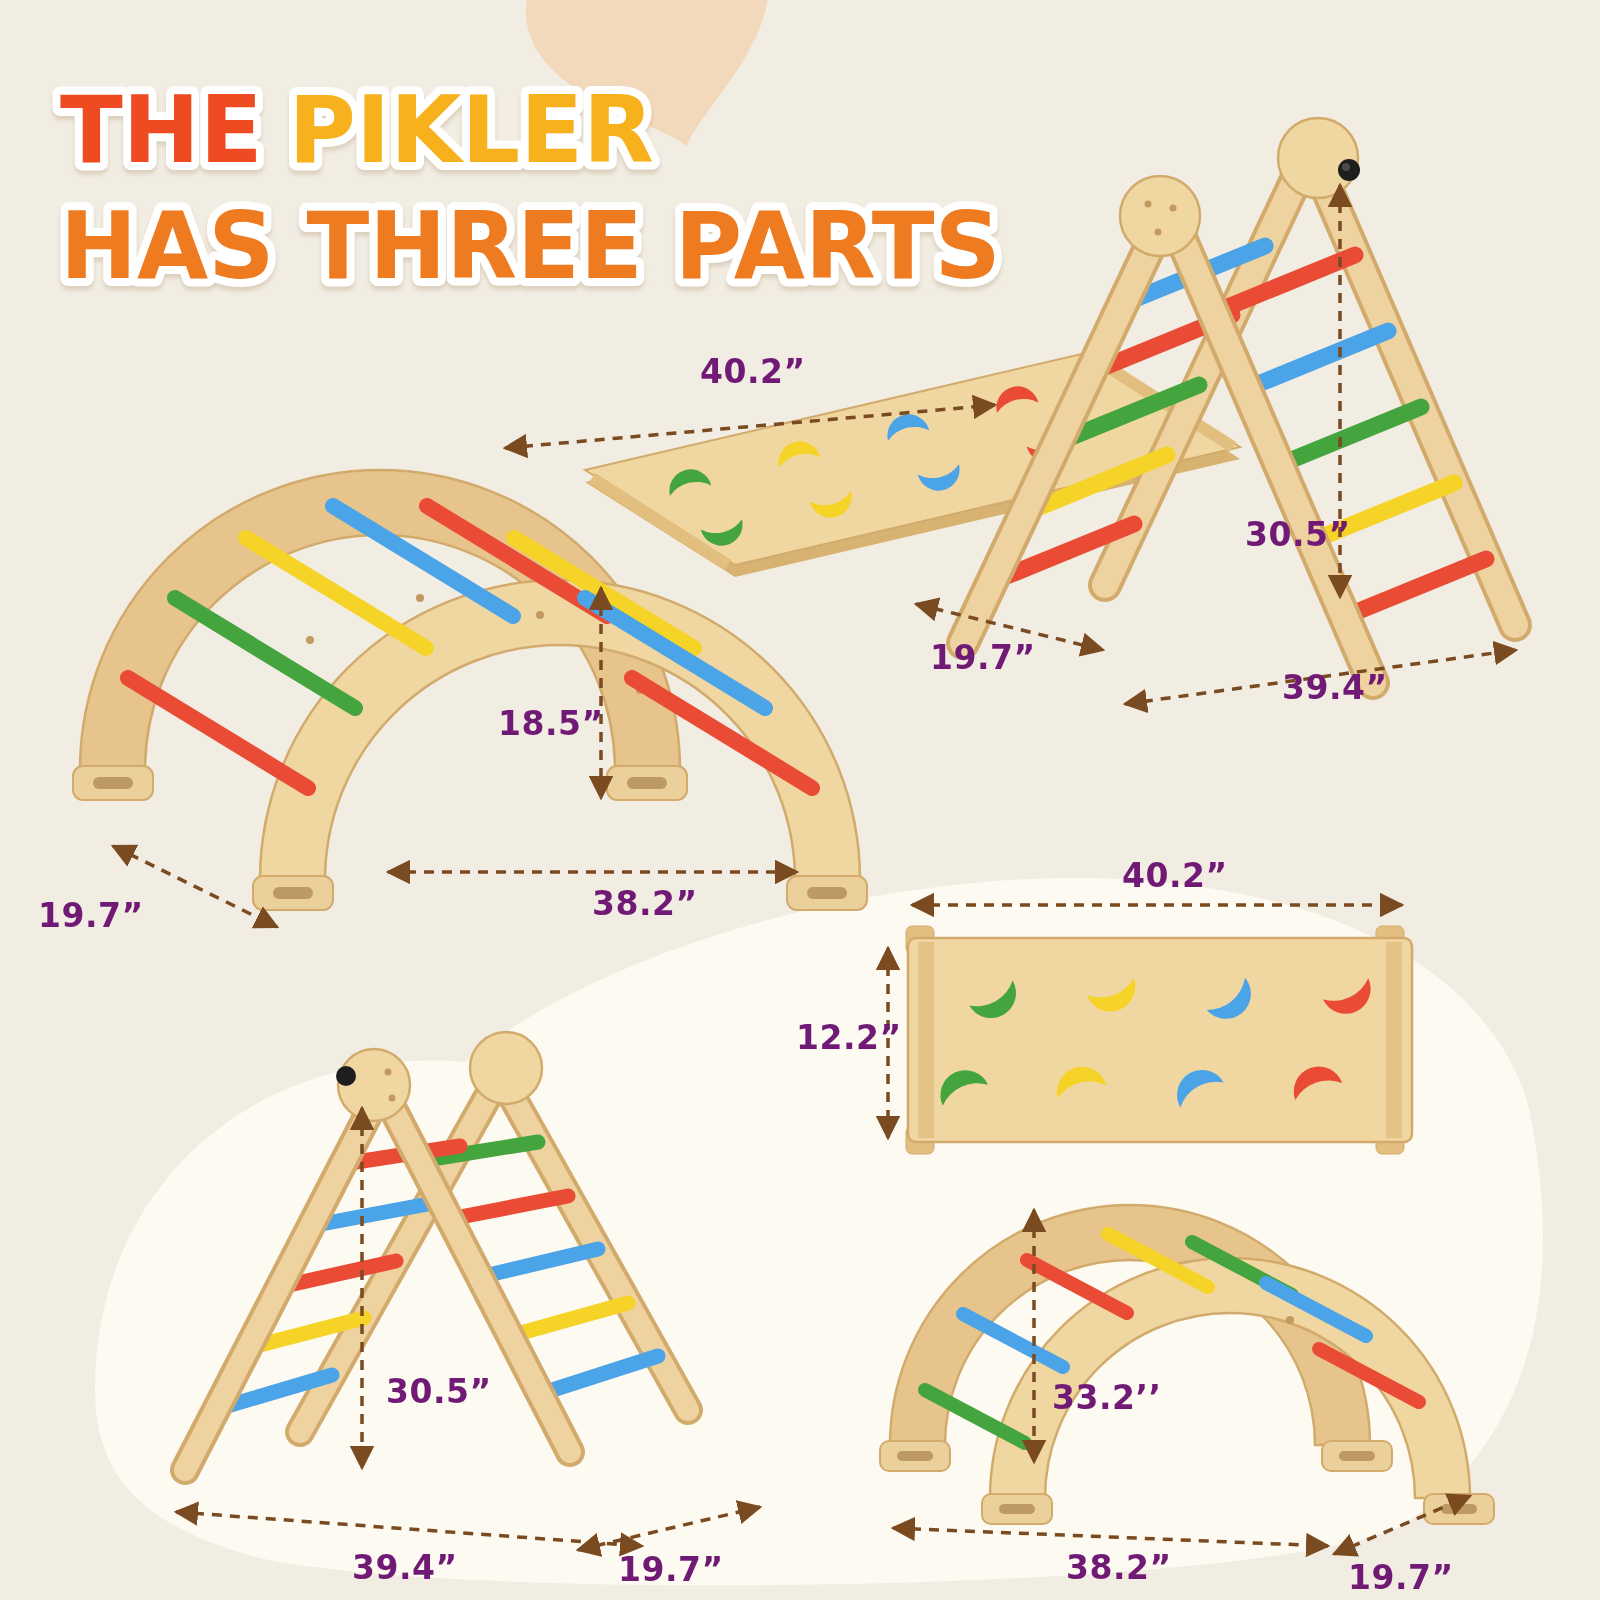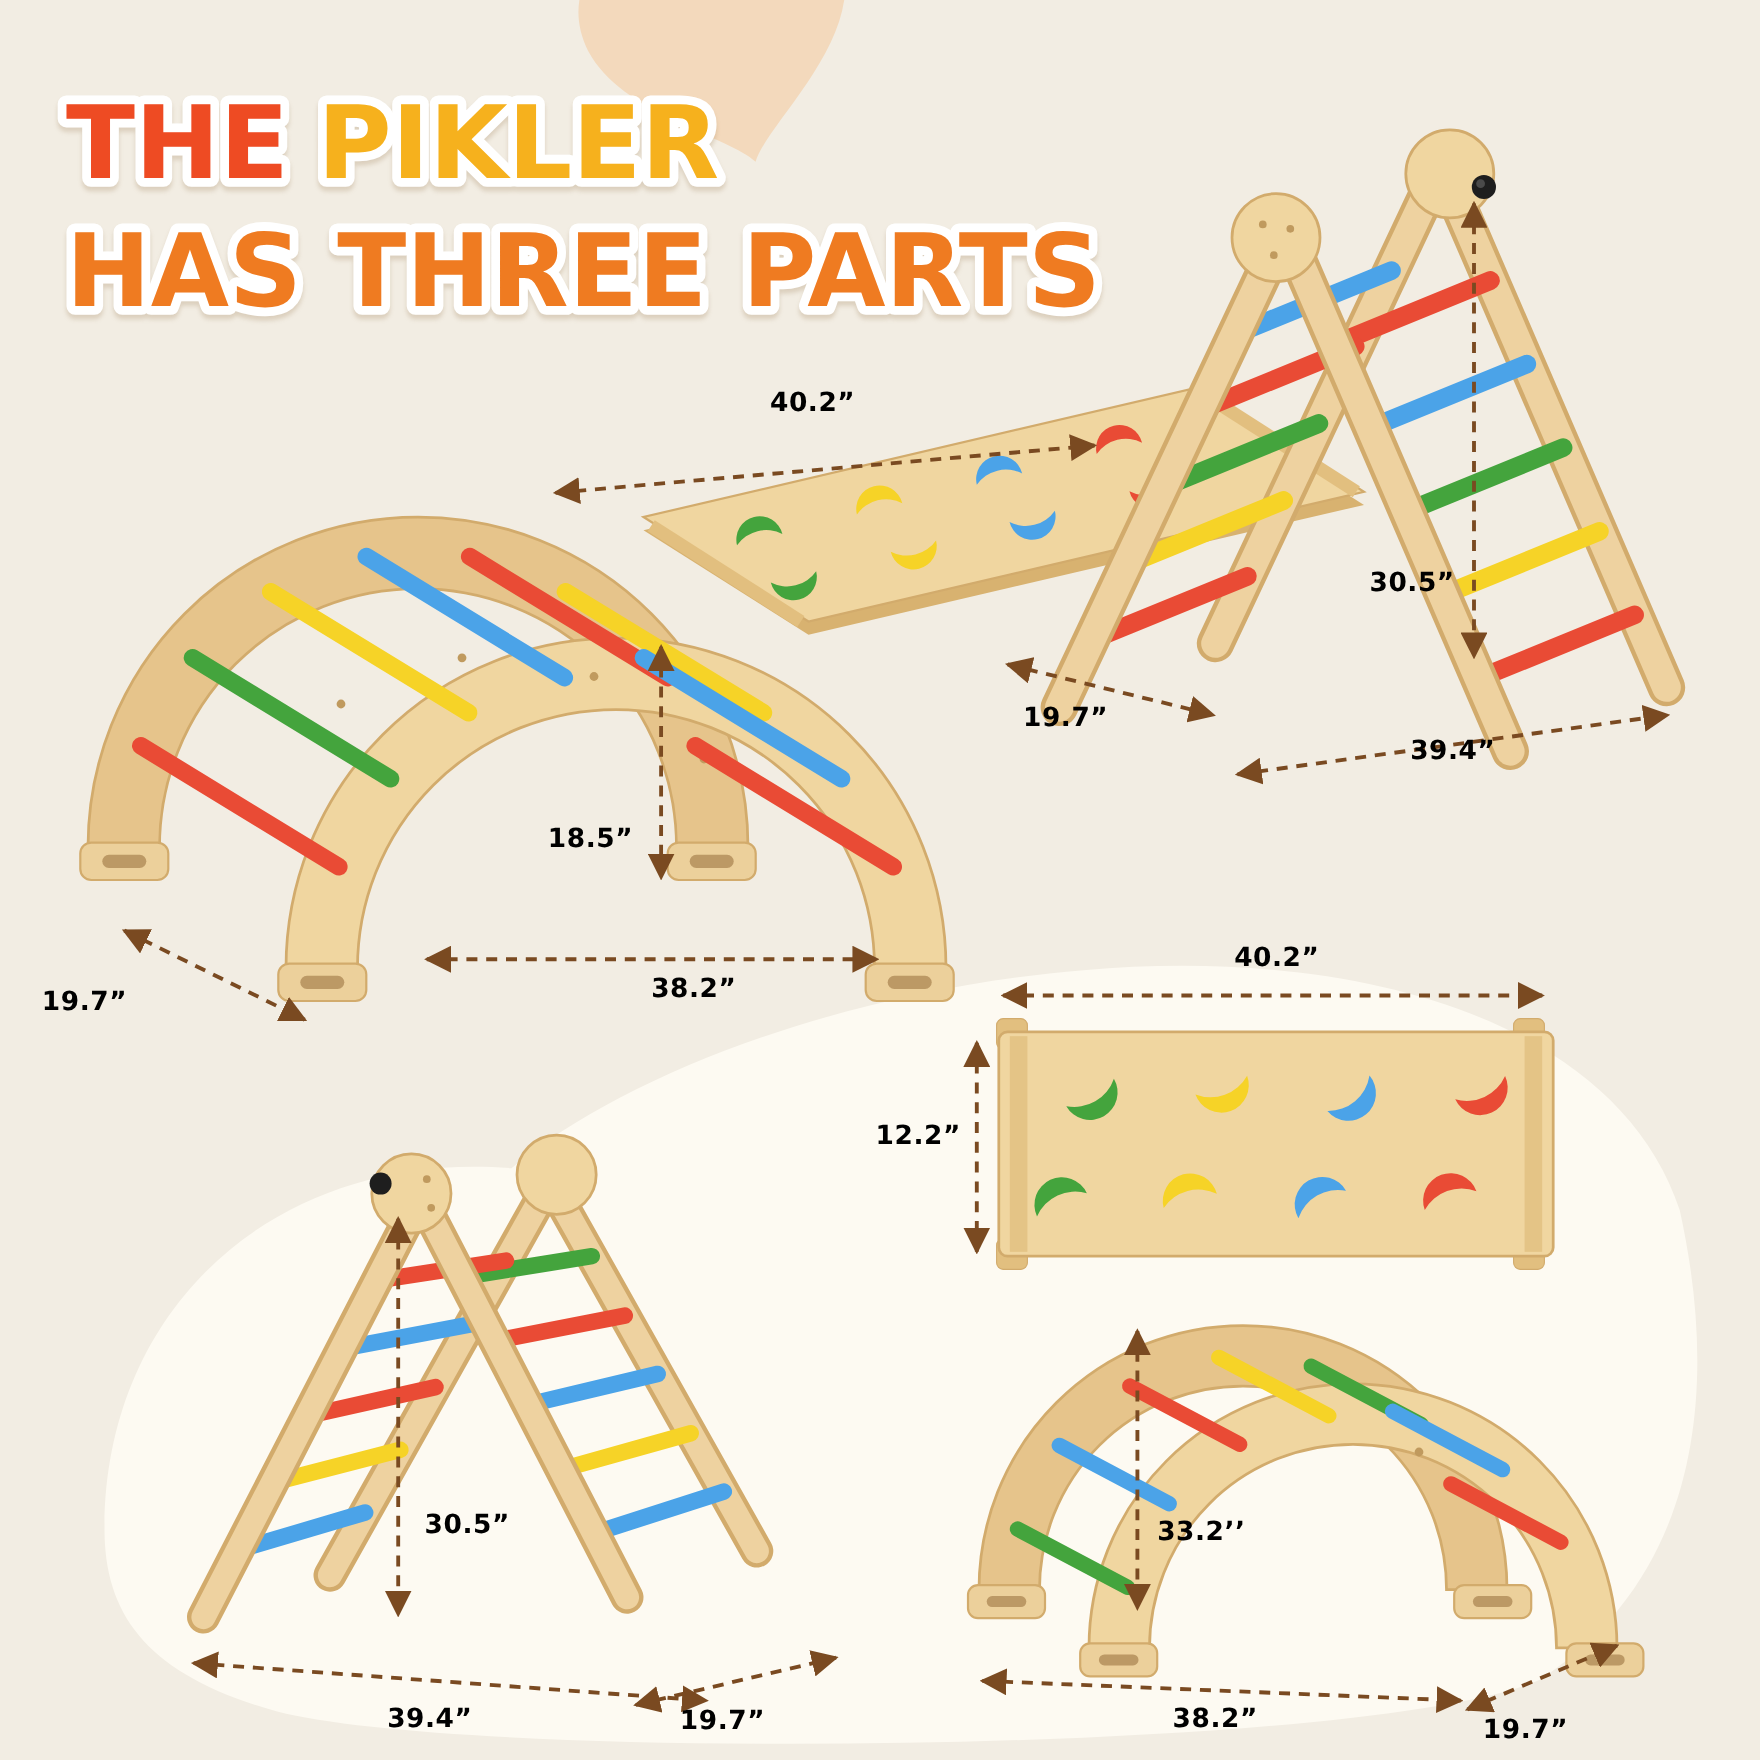--- a/index.html
+++ b/index.html
@@ -1,19 +1,19 @@
 <!DOCTYPE html>
 <html><head>
 <meta charset="utf-8">
 <style>
   html,body{margin:0;padding:0;}
   body{width:1600px;height:1600px;overflow:hidden;background:#f2ede3;font-family:"DejaVu Sans",sans-serif;}
   .stage{position:relative;width:1600px;height:1435px;}
   svg.scene{position:absolute;left:0;top:0;}
-  .dim{position:absolute;font-weight:bold;font-size:24px;color:#000000;white-space:nowrap;letter-spacing:.5px;text-align:center;}
+  .dim{position:absolute;font-weight:bold;font-size:33px;color:#701a75;white-space:nowrap;letter-spacing:.5px;text-align:center;}
   .title-line{font-family:"DejaVu Sans",sans-serif;font-weight:800;font-size:92px;
     stroke:#ffffff;stroke-width:16;paint-order:stroke;stroke-linejoin:round;}
   .title-g{filter:drop-shadow(0 4px 2px rgba(130,90,40,.20));}
   .band{stroke:#d2ab6c;stroke-width:2.5;}
   .foot{fill:#ecd09b;stroke:#d2ab6c;stroke-width:2;}
   .slot{fill:#a8824e;opacity:.7;}
   .disc{fill:#f0d6a0;stroke:#d2ab6c;stroke-width:2.5;}
   .rD{stroke:#d2ab6c;stroke-linecap:round;fill:none;}
   .rL{stroke:#eed2a0;stroke-linecap:round;fill:none;}
   .rg{stroke-linecap:round;fill:none;}
@@ -213,21 +213,21 @@
   <g class="title-g">
     <text x="60" y="162" class="title-line"><tspan fill="#ee4b23">THE</tspan><tspan fill="#f6b11d" dx="26">PIKLER</tspan></text>
     <text x="60" y="278" class="title-line" fill="#ef7b21">HAS THREE PARTS</text>
   </g>
 </svg>
 
 <div class="dim" style="left:700px;top:352px;">40.2”</div>
 <div class="dim" style="left:1245px;top:515px;">30.5”</div>
 <div class="dim" style="left:930px;top:638px;">19.7”</div>
 <div class="dim" style="left:1282px;top:668px;">39.4”</div>
-<div class="dim" style="left:498px;top:748px;">18.5”</div>
+<div class="dim" style="left:498px;top:704px;">18.5”</div>
 <div class="dim" style="left:592px;top:884px;">38.2”</div>
 <div class="dim" style="left:38px;top:896px;">19.7”</div>
 
 <div class="dim" style="left:386px;top:1372px;">30.5”</div>
 <div class="dim" style="left:352px;top:1548px;">39.4”</div>
 <div class="dim" style="left:618px;top:1550px;">19.7”</div>
 
 <div class="dim" style="left:1122px;top:856px;">40.2”</div>
 <div class="dim" style="left:796px;top:1018px;">12.2”</div>
 

